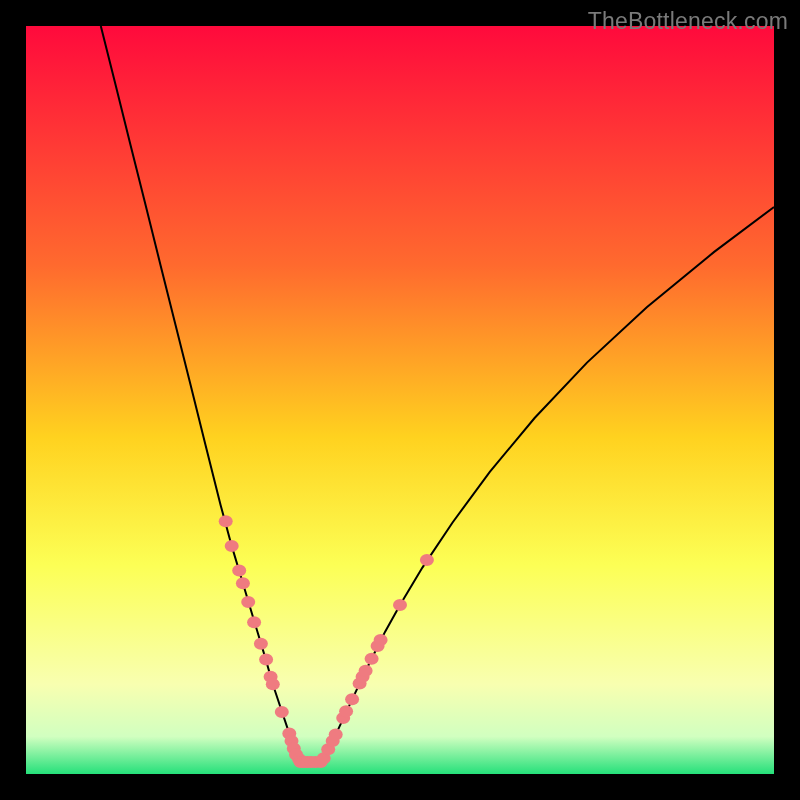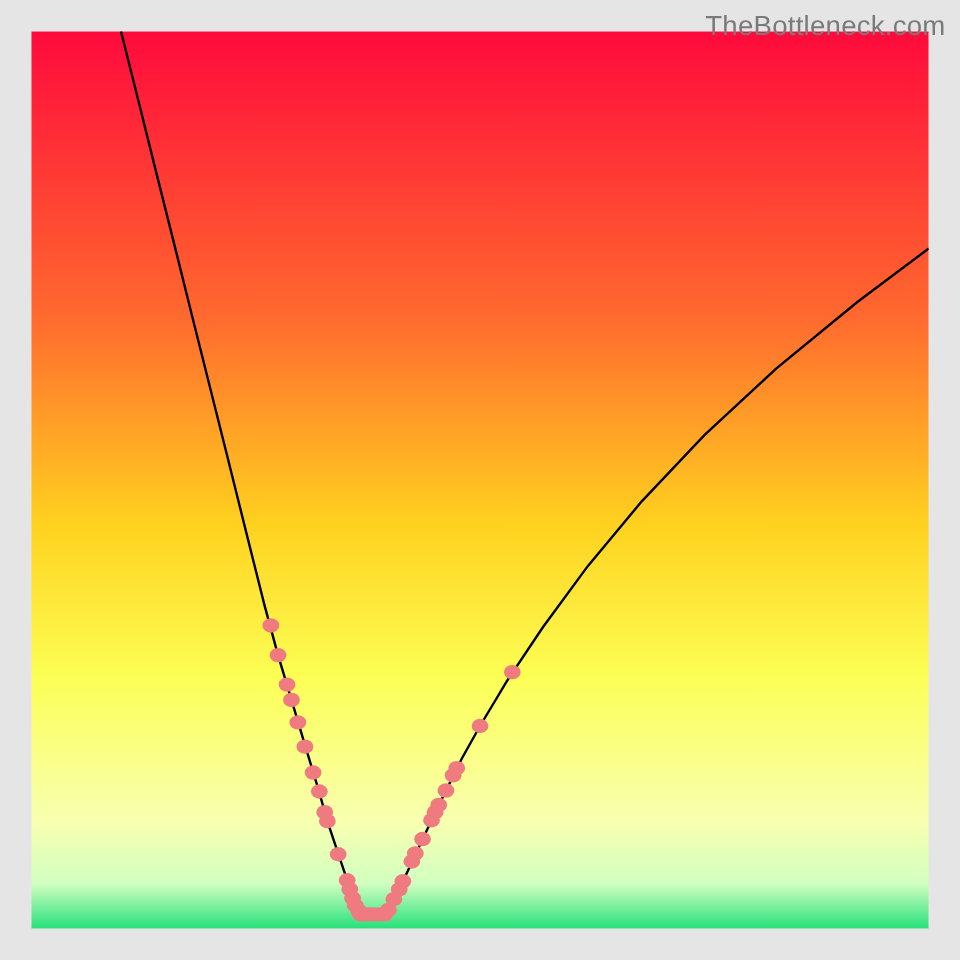--- a/index.html
+++ b/index.html
@@ -5,21 +5,21 @@
   body {
     margin: 0;
     padding: 0;
     background: #fff;
     font-family: Arial, Helvetica, sans-serif;
   }
   .chart-root {
     position: relative;
     width: 800px;
     height: 800px;
-    background: #e5e5e5;
+    background: #000000;
   }
   .watermark {
     position: absolute;
     top: 8px;
     right: 12px;
     color: #7a7a7a;
     font-size: 23px;
     letter-spacing: 0.2px;
     z-index: 40;
   }

